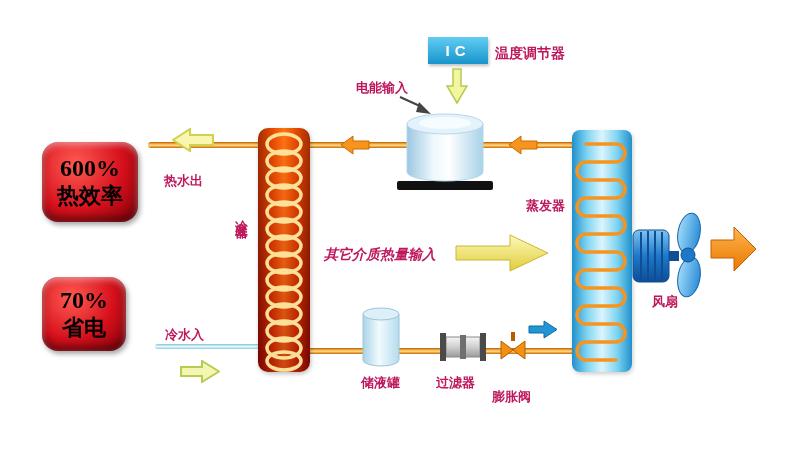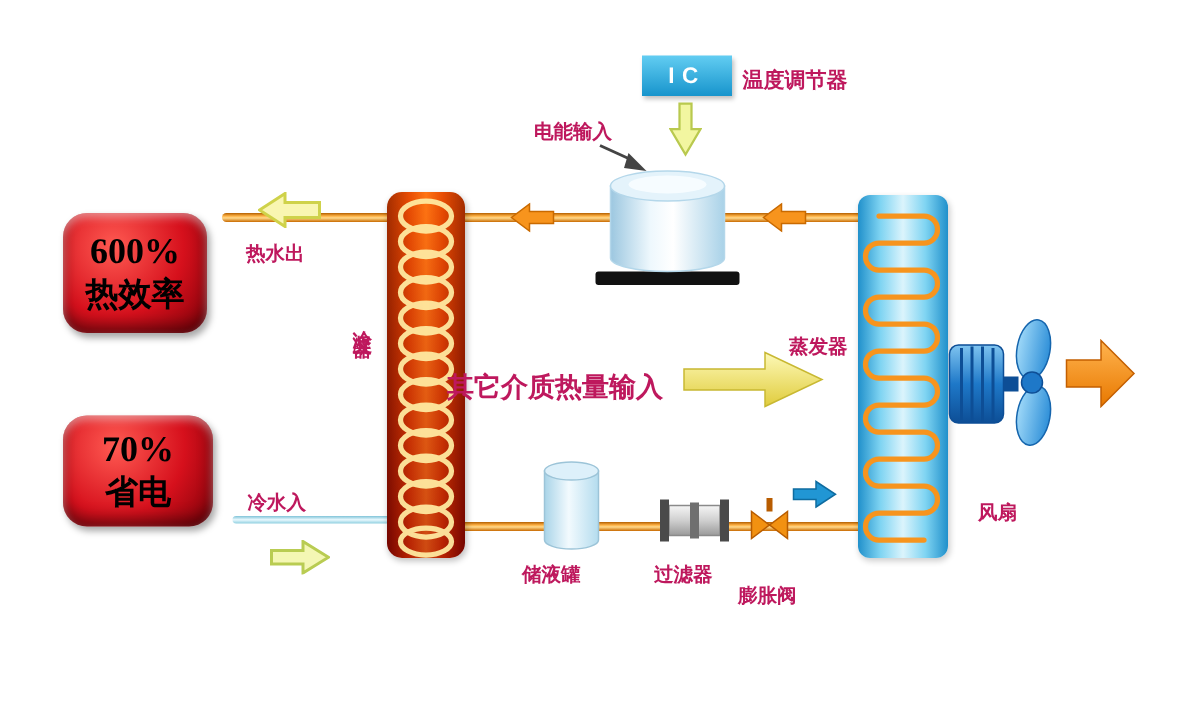--- a/index.html
+++ b/index.html
@@ -34,21 +34,21 @@
     box-shadow:1px 2px 3px rgba(0,0,0,.25);}
   
   .badge{position:absolute;left:42px;z-index:4;border-radius:16px;
     background:radial-gradient(circle at 35% 28%,#ff5a52,#d6101c 55%,#7c0008);
     box-shadow:inset 0 3px 6px rgba(255,255,255,.45), inset 0 -5px 10px rgba(0,0,0,.45),
                2px 3px 5px rgba(0,0,0,.35);
     display:flex;flex-direction:column;align-items:center;justify-content:center;color:#000;}
   .badge .val{font-family:"Liberation Serif","DejaVu Serif",serif;font-weight:bold;font-size:24px;line-height:1.15;}
   .badge .cap{font-family:"Liberation Serif","DejaVu Serif",serif;font-weight:bold;font-size:22px;line-height:1.2;}
   .b1{top:142px;width:96px;height:80px;text-align:center;}
-  .b2{top:277px;width:100px;height:74px;}
+  .b2{top:277px;width:84px;height:74px;}
   .icon{position:absolute;z-index:4;}
   svg{display:block;}
 </style>
 </head>
 <body>
 
 <div class="canvas">
 
   <div class="pipe pipe-orange" style="left:148px;top:142px;width:452px;"></div>
   <div class="pipe pipe-orange" style="left:272px;top:348px;width:330px;"></div>
@@ -126,27 +126,27 @@
     <svg width="30" height="20" viewBox="0 0 30 20">
       <polygon points="29,6 13,6 13,1 1,10 13,19 13,14 29,14" fill="#f7941d" stroke="#c96a00"></polygon>
     </svg>
   </div>
 
   <div class="icon" style="left:172px;top:128px;">
     <svg width="42" height="24" viewBox="0 0 42 24">
       <polygon points="41,7 18,7 18,1 1,12 18,23 18,17 41,17" fill="#f9f6b2" stroke="#cfd24a" stroke-width="2"></polygon>
     </svg>
   </div>
-  <div class="lbl" style="left:164px;top:160px;">热水出</div>
+  <div class="lbl" style="left:164px;top:172px;">热水出</div>
 
   <div class="lbl lbl-v" style="left:232px;top:210px;">冷凝器</div>
 
-  <div class="lbl" style="left:526px;top:197px;margin-top:25px;">蒸发器</div>
-
-  <div class="lbl" style="left:298px;top:246px;font-size:18px;">其它介质热量输入</div>
+  <div class="lbl" style="left:526px;top:197px;">蒸发器</div>
+
+  <div class="lbl" style="left:324px;top:246px;font-size:14px;font-style:italic;">其它介质热量输入</div>
   <div class="icon" style="left:455px;top:234px;">
     <svg width="95" height="38" viewBox="0 0 95 38">
       <defs>
         <linearGradient id="yg" x1="0" y1="0" x2="0" y2="1">
           <stop offset="0" stop-color="#fdf9b8"></stop>
             <stop offset="1" stop-color="#e0cc3c"></stop>
         </linearGradient>
       </defs>
       <polygon points="1,12 55,12 55,1 93,19 55,37 55,26 1,26" fill="url(#yg)" stroke="#c8b832"></polygon>
     </svg>
@@ -169,21 +169,21 @@
       <line x1="9" y1="22" x2="9" y2="70" stroke="#0d4e96" stroke-width="2"></line>
       <line x1="16" y1="21" x2="16" y2="71" stroke="#0d4e96" stroke-width="2"></line>
       <line x1="23" y1="21" x2="23" y2="71" stroke="#0d4e96" stroke-width="2"></line>
       <line x1="30" y1="22" x2="30" y2="70" stroke="#0d4e96" stroke-width="2"></line>
       <rect x="37" y="41" width="10" height="10" fill="#0d4e96"></rect>
       <ellipse cx="57" cy="23" rx="11" ry="20" fill="url(#bladeg)" stroke="#1565ad" transform="rotate(10 57 23)"></ellipse>
       <ellipse cx="57" cy="67" rx="11" ry="20" fill="url(#bladeg)" stroke="#1565ad" transform="rotate(10 57 67)"></ellipse>
       <circle cx="56" cy="45" r="7" fill="#1e78c8" stroke="#0d4e96"></circle>
     </svg>
   </div>
-  <div class="lbl" style="left:652px;top:293px;margin-top:40px;">风扇</div>
+  <div class="lbl" style="left:652px;top:293px;">风扇</div>
 
   <div class="icon" style="left:710px;top:226px;">
     <svg width="48" height="46" viewBox="0 0 48 46">
       <defs>
         <linearGradient id="og" x1="0" y1="0" x2="0" y2="1">
           <stop offset="0" stop-color="#ffb44f"></stop>
             <stop offset="1" stop-color="#e87800"></stop>
         </linearGradient>
       </defs>
       <polygon points="1,14 24,14 24,1 46,23 24,45 24,32 1,32" fill="url(#og)" stroke="#c45f00"></polygon>
@@ -212,21 +212,21 @@
         <linearGradient id="tankg" x1="0" y1="0" x2="1" y2="0">
           <stop offset="0" stop-color="#a9d4e8"></stop>
             <stop offset="0.45" stop-color="#f2fafe"></stop>
             <stop offset="1" stop-color="#b4dcee"></stop>
         </linearGradient>
       </defs>
       <path d="M2 8 v46 a18 6 0 0 0 36 0 v-46 z" fill="url(#tankg)" stroke="#9cc4d8"></path>
       <ellipse cx="20" cy="8" rx="18" ry="6" fill="#ddf0fa" stroke="#9cc4d8"></ellipse>
     </svg>
   </div>
-  <div class="lbl" style="left:348px;top:374px;font-family:Liberation Serif, serif;">储液罐</div>
+  <div class="lbl" style="left:361px;top:374px;font-family:Liberation Serif, serif;">储液罐</div>
 
   <div class="icon" style="left:440px;top:331px;z-index:3;">
     <svg width="46" height="32" viewBox="0 0 46 32">
       <defs>
         <linearGradient id="fg" x1="0" y1="0" x2="0" y2="1">
           <stop offset="0" stop-color="#f5f5f5"></stop>
             <stop offset="0.5" stop-color="#cfcfcf"></stop>
             <stop offset="1" stop-color="#9a9a9a"></stop>
         </linearGradient>
       </defs>

